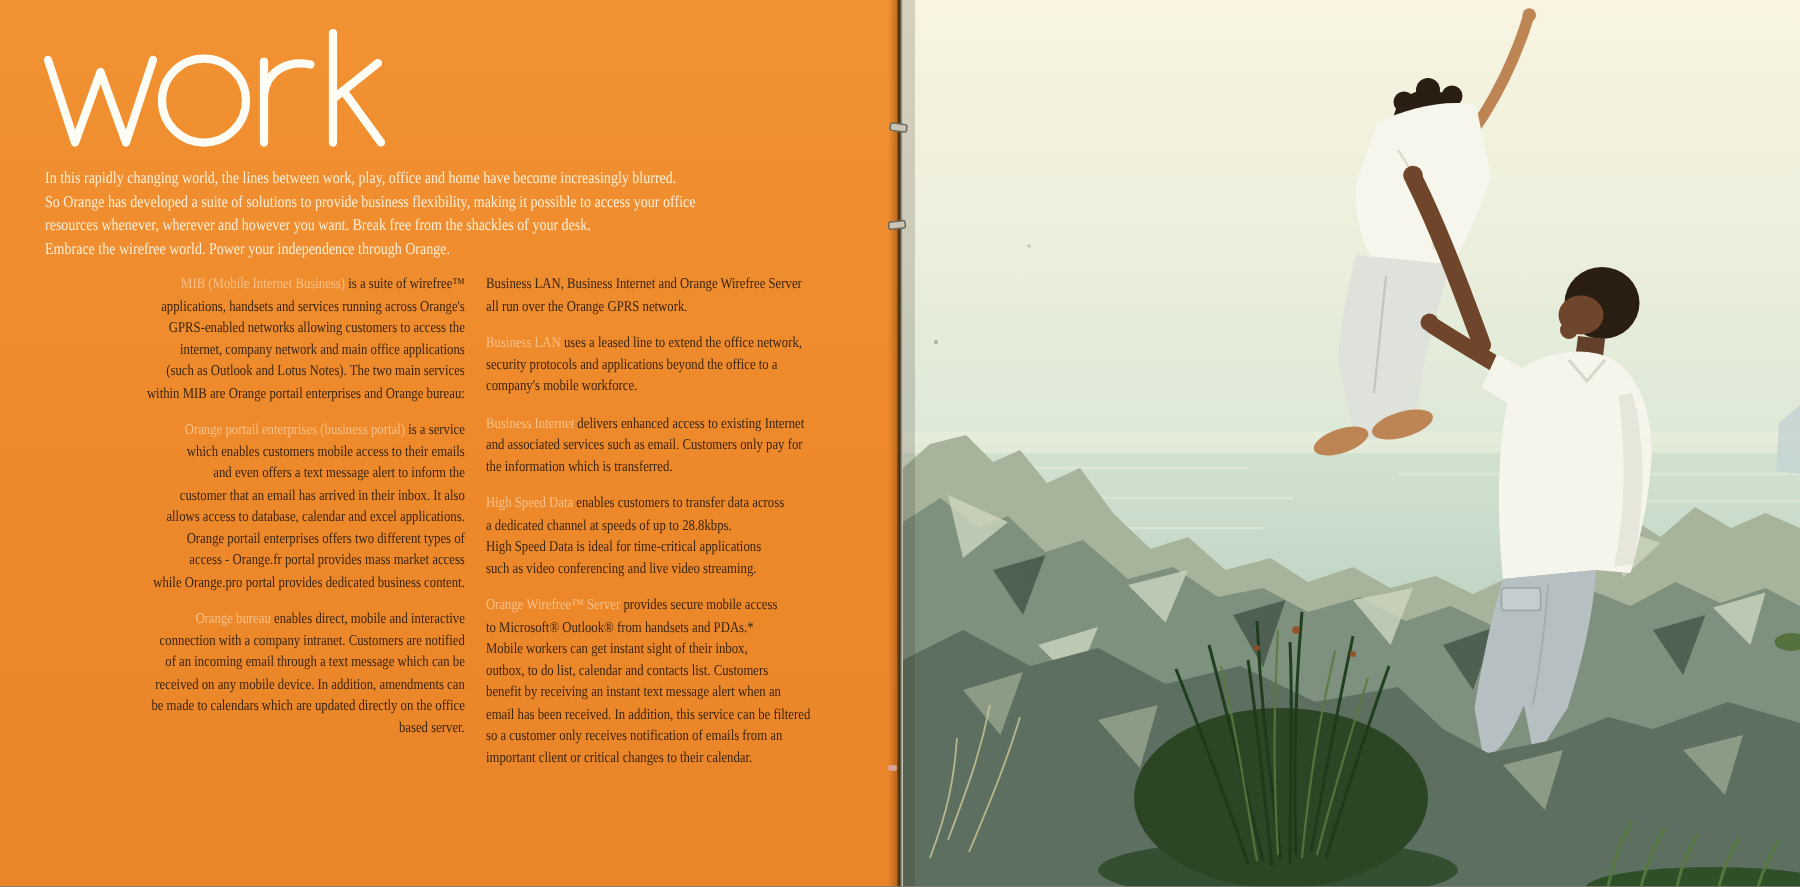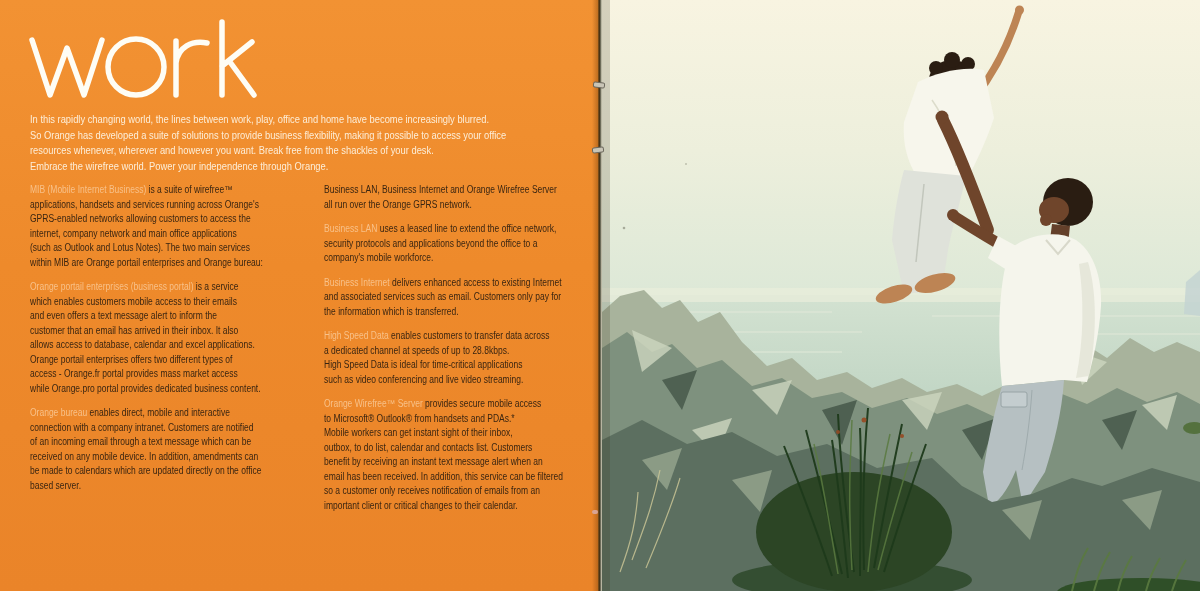--- a/index.html
+++ b/index.html
@@ -1,29 +1,29 @@
 <!DOCTYPE html>
 <html style="--panel_bg_top: #f29233; --panel_bg: #ee8a2b; --panel_bg_low: #ea8429; --headline_text: #fefdf5; --intro_text: #fdeed8; --body_text: #3a2511; --highlight_text: #f8c189; --fold_line: #3a2c16;"><head>
 <meta charset="utf-8">
 <style>
   html,body{margin:0;padding:0;background:#222;}
   .spread{position:relative;width:1200px;height:591px;overflow:hidden;
           font-family:"Liberation Sans","DejaVu Sans",sans-serif;
           background:#f2efdc;}
   
   .panel{position:absolute;left:0;top:0;width:599px;height:591px;overflow:hidden;
-         background:linear-gradient(180deg,var(--panel_bg_top) 0%,var(--panel_bg) 45%,var(--panel_bg_low) 100%);}
+         background:linear-gradient(180deg,var(--panel_bg_top) 0%,var(--panel_bg) 45%,var(--panel_bg_low) 100%);font-family:Liberation Serif, serif;}
   .panel::after{content:"";position:absolute;right:0;top:0;width:7px;height:100%;
          background:linear-gradient(90deg,rgba(120,60,0,0) 0%,rgba(110,55,5,.45) 100%);}
   .sr{position:absolute;width:1px;height:1px;overflow:hidden;clip:rect(0 0 0 0);white-space:nowrap;}
   .headline-art{position:absolute;left:26px;top:14px;}
   .intro{position:absolute;left:30px;top:101px;width:560px;color:var(--intro_text);
          font-size:11px;line-height:15.5px;white-space:pre-line;}
   .col{position:absolute;top:183px;color:var(--body_text);font-size:10px;line-height:14.5px;}
-  .col-left{left:30px;width:280px;}
+  .col-left{left:30px;width:280px;text-align:right;}
   .col-right{left:324px;width:289px;}
   .squeeze{transform:scaleX(.85);transform-origin:0 0;width:117.6%;}
   .para{margin:0 0 10px 0;white-space:pre-line;}
   .hl{color:var(--highlight_text);}
   
   .fold{position:absolute;left:598px;top:0;width:4px;height:591px;z-index:5;
         background:linear-gradient(90deg,#8a5518 0%,#3a2c16 45%,#6b6a58 62%,#ddd9c4 100%);}
   .staple{position:absolute;width:10px;height:4px;background:#c9c5b6;border:1px solid #6b675c;
           border-radius:2px;z-index:6;}
   .staple.s1{left:593px;top:82px;transform:rotate(8deg);}

